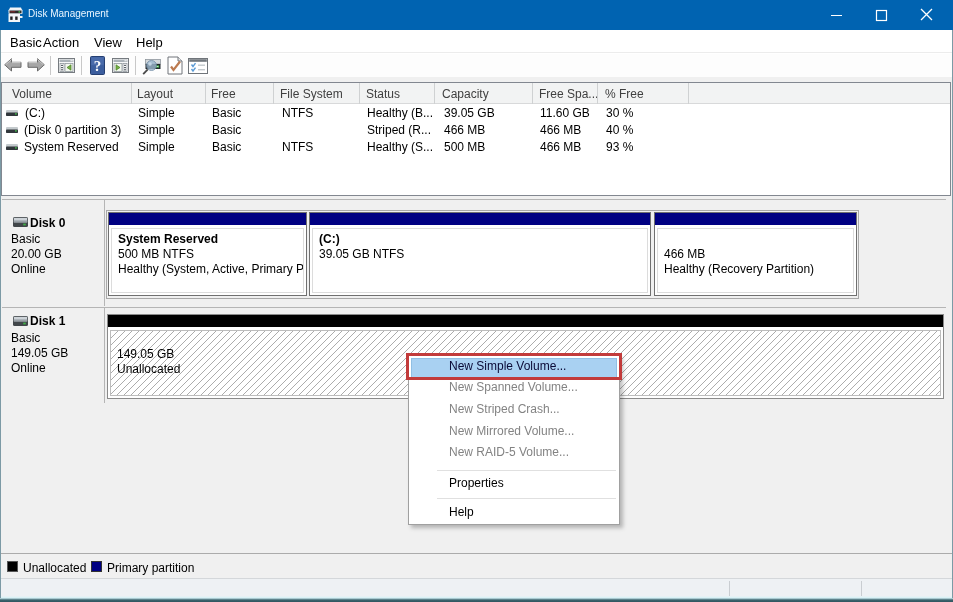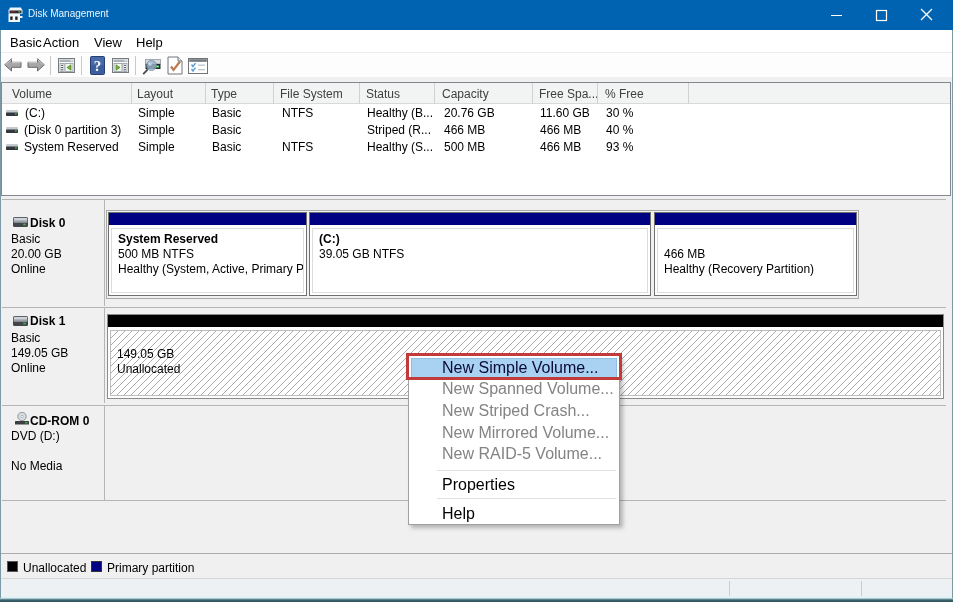--- a/index.html
+++ b/index.html
@@ -40,21 +40,21 @@
 #legend { position:absolute; left:1px; top:553px; width:951px; height:25px; background:#f0f0f0; border-top:1px solid #ababab; }
 .swatch { position:absolute; top:7px; width:11px; height:11px; }
 
 #statusbar { position:absolute; left:1px; top:578px; width:951px; height:20px; background:#eef1f4; border-top:1px solid #d4d7da; }
 .ssep { position:absolute; top:2px; width:1px; height:17px; background:#c9cdd1; }
 #bottombar { position:absolute; left:0; top:596px; width:953px; height:6px; background:linear-gradient(180deg,#edf0f3 0px,#e0f4f8 1px,#d5f0f5 2px,#7fa3ab 3px,#3c636d 4px,#2f545e 6px); }
 #leftborder { position:absolute; left:0; top:30px; width:1px; height:568px; background:#7c9aa5; }
 #rightborder { position:absolute; right:0; top:30px; width:1px; height:568px; background:#7c9aa5; }
 
 #ctxmenu { position:absolute; left:408px; top:355px; width:212px; height:170px; background:#fff; border:1px solid #a0a0a0; box-shadow:3px 3px 4px rgba(0,0,0,0.25); }
-.mi { position:absolute; left:33px; font-size:16px; white-space:nowrap; }
+.mi { position:absolute; left:40px; font-size:12px; white-space:nowrap; }
 .mi.dis { color:#838383; }
 .msep { position:absolute; left:28px; right:3px; height:1px; background:#e0e0e0; }
 #hlitem { position:absolute; left:2px; top:2px; width:206px; height:20px; background:#a9d1f2; border:1px solid #90bfe4; }
 #redbox { position:absolute; left:406px; top:353px; width:216px; height:27px; border:3px solid #c23b3b; z-index:50; }
 </style>
 </head>
 <body>
 
 <div id="titlebar">
   <svg class="abs" style="left:7px;top:6px" width="17" height="17" viewBox="0 0 17 17">
@@ -149,21 +149,21 @@
     <path d="M3.5 11 L5 13 L7.5 9.7" fill="none" stroke="#5b9bd5" stroke-width="1.4"></path>
     <rect x="10" y="11" width="7" height="1.4" fill="#c3c9cd"></rect>
   </svg>
 </div>
 
 <div id="toppane">
   <div id="tablebox">
     <div id="theader">
       <div class="lbl" style="left:10px">Volume</div>
       <div class="lbl" style="left:135px">Layout</div>
-      <div class="lbl" style="left:209px">Type</div>
+      <div class="lbl" style="left:209px">Free</div>
       <div class="lbl" style="left:278px">File System</div>
       <div class="lbl" style="left:364px">Status</div>
       <div class="lbl" style="left:440px">Capacity</div>
       <div class="lbl" style="left:537px">Free Spa...</div>
       <div class="lbl" style="left:603px">% Free</div>
       <div class="hsep" style="left:129px"></div>
       <div class="hsep" style="left:203px"></div>
       <div class="hsep" style="left:271px"></div>
       <div class="hsep" style="left:357px"></div>
       <div class="hsep" style="left:432px"></div>
@@ -175,21 +175,21 @@
       <svg class="volico" viewBox="0 0 12 6">
           <rect x="0" y="0" width="12" height="6" rx="1" fill="#c4cacd"></rect>
           <rect x="0" y="2.4" width="12" height="3.6" rx="0.8" fill="#31373b"></rect>
           <rect x="9" y="3.2" width="1.8" height="1.4" fill="#43b54a"></rect>
         </svg>
       <div style="left:23px">(C:)</div>
       <div style="left:136px">Simple</div>
       <div style="left:210px">Basic</div>
       <div style="left:280px">NTFS</div>
       <div style="left:365px">Healthy (B...</div>
-      <div style="left:442px">20.76 GB</div>
+      <div style="left:442px">39.05 GB</div>
       <div style="left:538px">11.60 GB</div>
       <div style="left:604px">30 %</div>
     </div>
     <div class="trow" style="top:38px">
       <svg class="volico" viewBox="0 0 12 6">
           <rect x="0" y="0" width="12" height="6" rx="1" fill="#c4cacd"></rect>
           <rect x="0" y="2.4" width="12" height="3.6" rx="0.8" fill="#31373b"></rect>
           <rect x="9" y="3.2" width="1.8" height="1.4" fill="#43b54a"></rect>
         </svg>
       <div style="left:22px">(Disk 0 partition 3)</div>
@@ -286,33 +286,20 @@
           </pattern>
             </defs>
           <rect x="0" y="0" width="833" height="68" fill="url(#hatch)"></rect>
         </svg>
         <div class="ct" style="top:16px">149.05 GB</div>
         <div class="ct" style="top:31px">Unallocated</div>
       </div>
     </div>
   </div>
 
-  <div class="diskrow" style="top:209px; height:96px; border-bottom:1px solid #b5b5b5;">
-    <div class="dpanel">
-      <svg class="abs" style="left:12px;top:6px" width="16" height="13" viewBox="0 0 16 13">
-        <circle cx="8" cy="4.5" r="4.2" fill="#d9dcdf" stroke="#8f969b"></circle>
-        <circle cx="8" cy="4.5" r="1.2" fill="#fff" stroke="#8f969b" stroke-width="0.6"></circle>
-        <rect x="1" y="9" width="14" height="3.5" rx="0.5" fill="#3c3f41"></rect>
-        <rect x="11" y="10" width="2.5" height="1.5" fill="#3faa3f"></rect>
-      </svg>
-      <div class="dtitle" style="top:8px">CD-ROM 0</div>
-      <div class="dline" style="top:23px">DVD (D:)</div>
-      <div class="dline" style="top:53px">No Media</div>
-    </div>
-  </div>
 </div>
 
 <div id="legend">
   <div class="swatch" style="left:6px; background:#000; border:1px solid #555;"></div>
   <div class="abs" style="left:22px; top:7px">Unallocated</div>
   <div class="swatch" style="left:90px; background:#000082; border:1px solid #333;"></div>
   <div class="abs" style="left:106px; top:7px">Primary partition</div>
 </div>
 
 <div id="statusbar">

